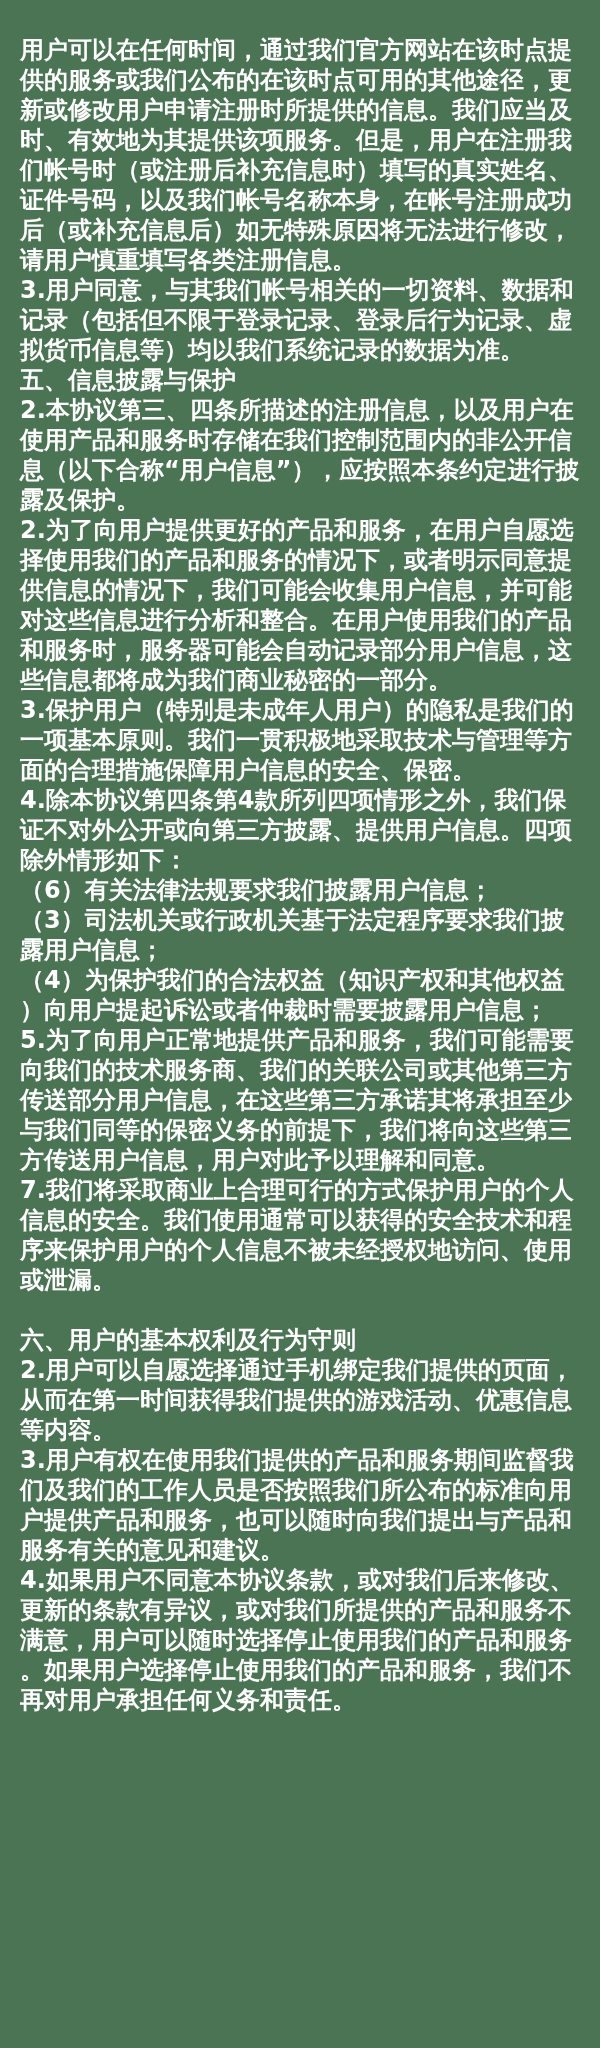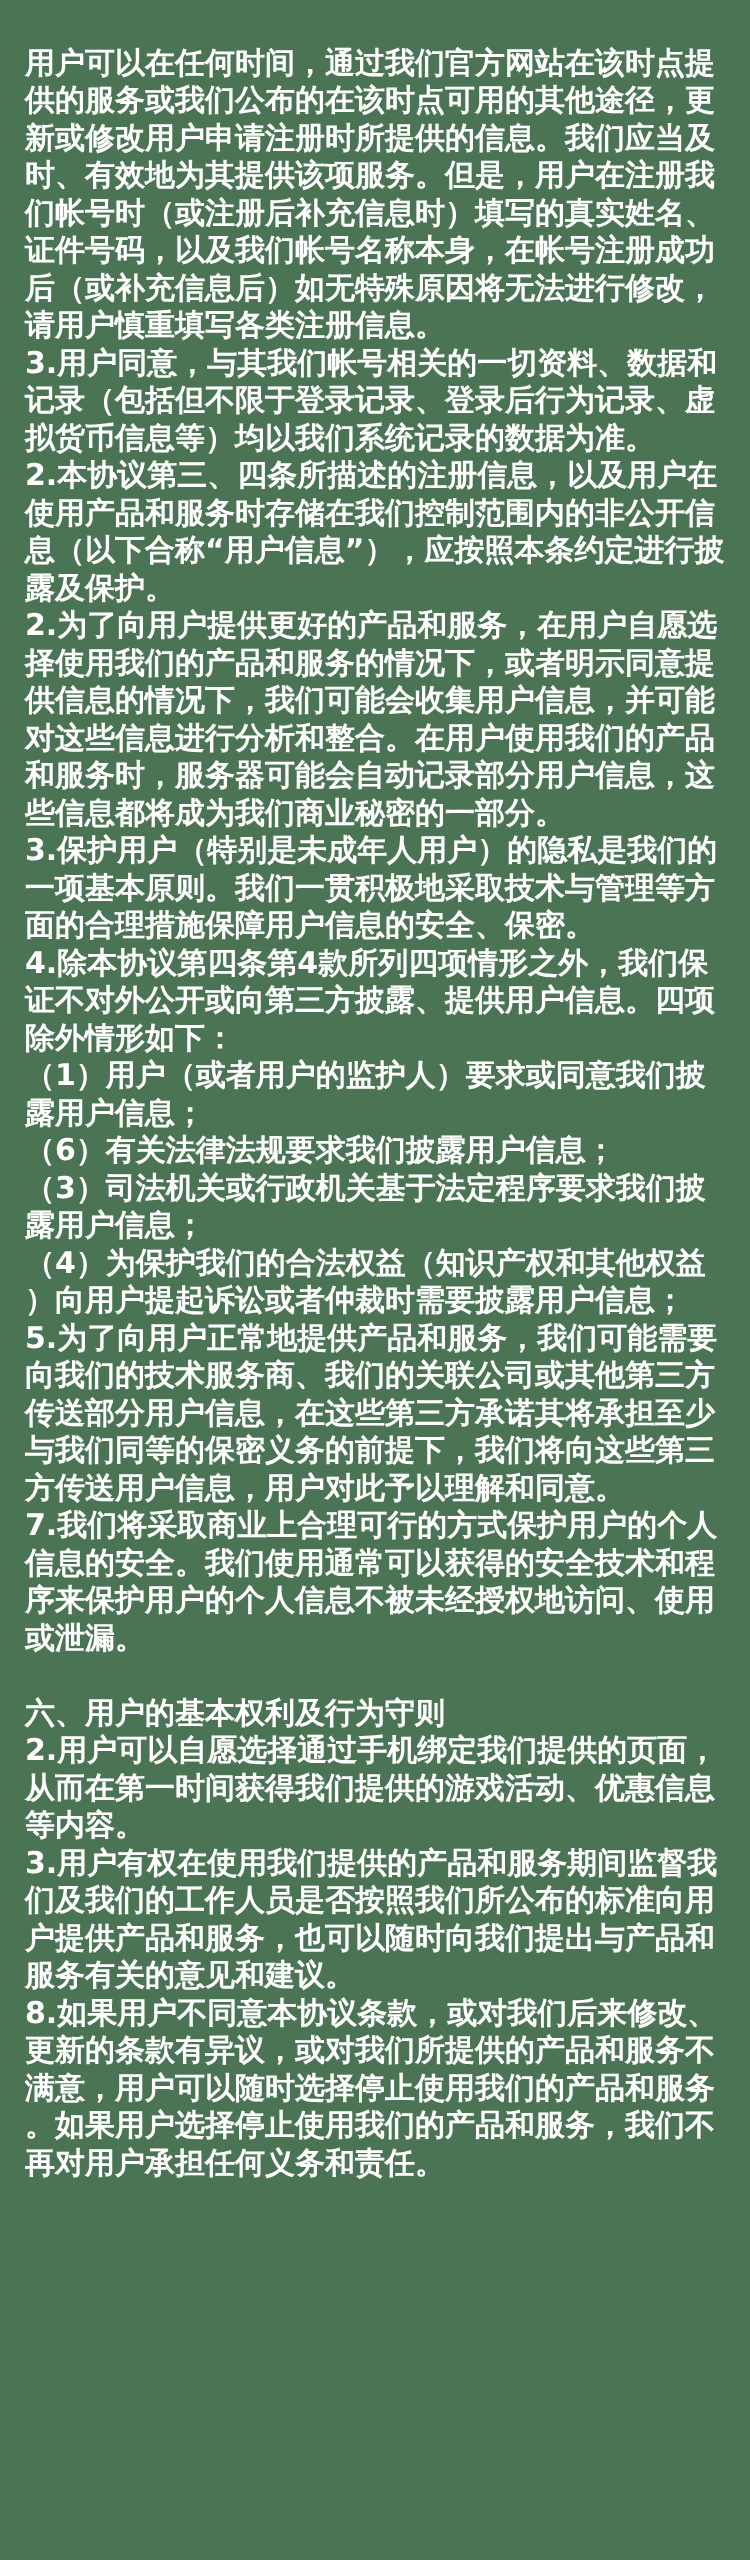--- a/index.html
+++ b/index.html
@@ -40,29 +40,29 @@
     min-height: 30px;
   }
 </style>
 </head>
 <body style="background: rgb(74, 116, 83);">
 
 <div class="agreement-page">
   <div class="agreement-text" style="color: rgb(255, 255, 255);">
       <p class="para">用户可以在任何时间，通过我们官方网站在该时点提供的服务或我们公布的在该时点可用的其他途径，更新或修改用户申请注册时所提供的信息。我们应当及时、有效地为其提供该项服务。但是，用户在注册我们帐号时（或注册后补充信息时）填写的真实姓名、证件号码，以及我们帐号名称本身，在帐号注册成功后（或补充信息后）如无特殊原因将无法进行修改，请用户慎重填写各类注册信息。</p>
       <p class="para">3.用户同意，与其我们帐号相关的一切资料、数据和记录（包括但不限于登录记录、登录后行为记录、虚拟货币信息等）均以我们系统记录的数据为准。</p>
+      <p class="para">五、信息披露与保护</p>
       <p class="para">2.本协议第三、四条所描述的注册信息，以及用户在使用产品和服务时存储在我们控制范围内的非公开信息（以下合称“用户信息”），应按照本条约定进行披露及保护。</p>
       <p class="para">2.为了向用户提供更好的产品和服务，在用户自愿选择使用我们的产品和服务的情况下，或者明示同意提供信息的情况下，我们可能会收集用户信息，并可能对这些信息进行分析和整合。在用户使用我们的产品和服务时，服务器可能会自动记录部分用户信息，这些信息都将成为我们商业秘密的一部分。</p>
       <p class="para">3.保护用户（特别是未成年人用户）的隐私是我们的一项基本原则。我们一贯积极地采取技术与管理等方面的合理措施保障用户信息的安全、保密。</p>
       <p class="para">4.除本协议第四条第4款所列四项情形之外，我们保证不对外公开或向第三方披露、提供用户信息。四项除外情形如下：</p>
-      <p class="para">（1）用户（或者用户的监护人）要求或同意我们披露用户信息；</p>
       <p class="para">（6）有关法律法规要求我们披露用户信息；</p>
       <p class="para">（3）司法机关或行政机关基于法定程序要求我们披露用户信息；</p>
       <p class="para">（4）为保护我们的合法权益（知识产权和其他权益）向用户提起诉讼或者仲裁时需要披露用户信息；</p>
       <p class="para">5.为了向用户正常地提供产品和服务，我们可能需要向我们的技术服务商、我们的关联公司或其他第三方传送部分用户信息，在这些第三方承诺其将承担至少与我们同等的保密义务的前提下，我们将向这些第三方传送用户信息，用户对此予以理解和同意。</p>
       <p class="para">7.我们将采取商业上合理可行的方式保护用户的个人信息的安全。我们使用通常可以获得的安全技术和程序来保护用户的个人信息不被未经授权地访问、使用或泄漏。</p>
       <p class="para blank"></p>
       <p class="para">六、用户的基本权利及行为守则</p>
       <p class="para">2.用户可以自愿选择通过手机绑定我们提供的页面，从而在第一时间获得我们提供的游戏活动、优惠信息等内容。</p>
       <p class="para">3.用户有权在使用我们提供的产品和服务期间监督我们及我们的工作人员是否按照我们所公布的标准向用户提供产品和服务，也可以随时向我们提出与产品和服务有关的意见和建议。</p>
-      <p class="para">8.如果用户不同意本协议条款，或对我们后来修改、更新的条款有异议，或对我们所提供的产品和服务不满意，用户可以随时选择停止使用我们的产品和服务。如果用户选择停止使用我们的产品和服务，我们不再对用户承担任何义务和责任。</p>
+      <p class="para">4.如果用户不同意本协议条款，或对我们后来修改、更新的条款有异议，或对我们所提供的产品和服务不满意，用户可以随时选择停止使用我们的产品和服务。如果用户选择停止使用我们的产品和服务，我们不再对用户承担任何义务和责任。</p>
     </div>
 </div>
 
 </body></html>

